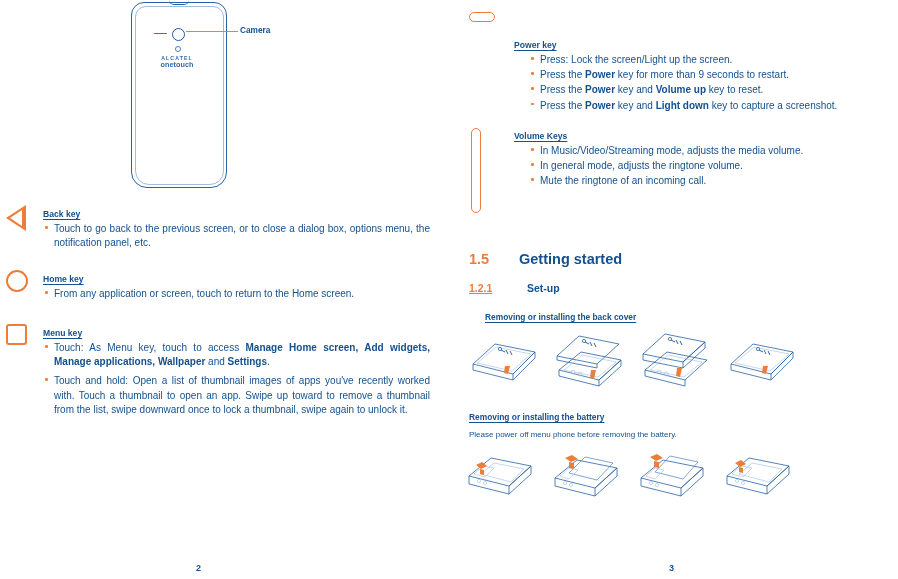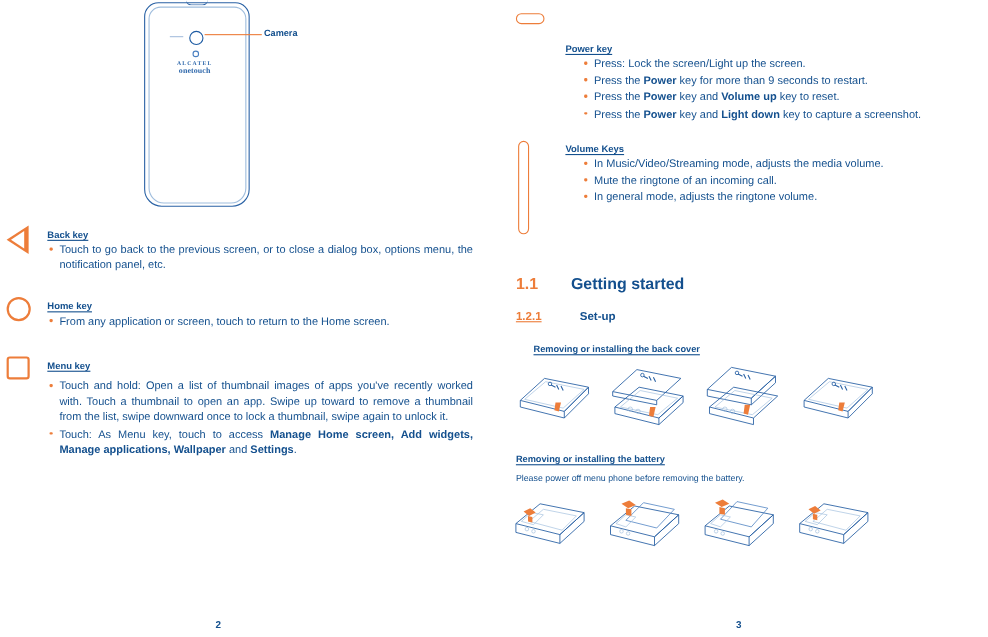--- a/index.html
+++ b/index.html
@@ -94,21 +94,20 @@
     width: 13px; height: 0;
     border-top: 1.6px solid #3a70b4;
     border-radius: 2px;
   }
   .phone-brand {
     position: absolute;
     left: 0; top: 54px;
     width: 92px;
     text-align: center;
     line-height: 1.05;
-    font-family: Liberation Serif, serif;
   }
   .brand-line1 {
     font-size: 5.2px;
     letter-spacing: 1.1px;
     color: #2f68ab;
     font-weight: bold;
   }
   .brand-line2 {
     font-size: 7.2px;
     letter-spacing: 0.1px;
@@ -337,22 +336,22 @@
       </div>
     </div>
 
     <div class="key-block" style="top:322px;">
       <div class="key-icon">
         <div class="icon-square-menu"></div>
       </div>
       <div class="key-content">
         <div class="key-title">Menu key</div>
         <ul class="bullets">
+          <li class="justified">Touch: As Menu key, touch to access <b>Manage Home screen, Add widgets, Manage applications, Wallpaper</b> and <b>Settings</b>.</li>
           <li class="justified" style="margin-top:5px;">Touch and hold: Open a list of thumbnail images of apps you've recently worked with. Touch a thumbnail to open an app. Swipe up toward to remove a thumbnail from the list, swipe downward once to lock a thumbnail, swipe again to unlock it.</li>
-          <li class="justified">Touch: As Menu key, touch to access <b>Manage Home screen, Add widgets, Manage applications, Wallpaper</b> and <b>Settings</b>.</li>
         </ul>
       </div>
     </div>
 
     <div class="page-number">2</div>
   </div>
 
   <div class="page page-right">
 
     <div class="key-block" style="top:7px;left:20px;width:410px;">
@@ -371,28 +370,28 @@
     </div>
 
     <div class="key-block" style="top:125px;left:20px;width:410px;">
       <div class="key-icon" style="left:0;top:0;height:92px;">
         <div class="icon-pill-volume"></div>
       </div>
       <div class="key-content" style="margin-left:45px;">
         <div class="key-title">Volume Keys</div>
         <ul class="bullets" style="margin-left:15px;">
           <li>In Music/Video/Streaming mode, adjusts the media volume.</li>
+          <li>In general mode, adjusts the ringtone volume.</li>
           <li>Mute the ringtone of an incoming call.</li>
-          <li>In general mode, adjusts the ringtone volume.</li>
         </ul>
       </div>
     </div>
 
     <div class="section-h1" style="left:20px;top:251px;">
-      <span class="num">1.1</span><span>Getting started</span>
+      <span class="num">1.5</span><span>Getting started</span>
     </div>
 
     <div class="section-h2" style="left:20px;top:282px;">
       <span class="num">1.2.1</span><span>Set-up</span>
     </div>
 
     <div class="sub-head" style="left:36px;top:312px;">Removing or installing the back cover</div>
 
     <div class="figure-row" style="left:12px;top:330px;">
       <div class="fig">

